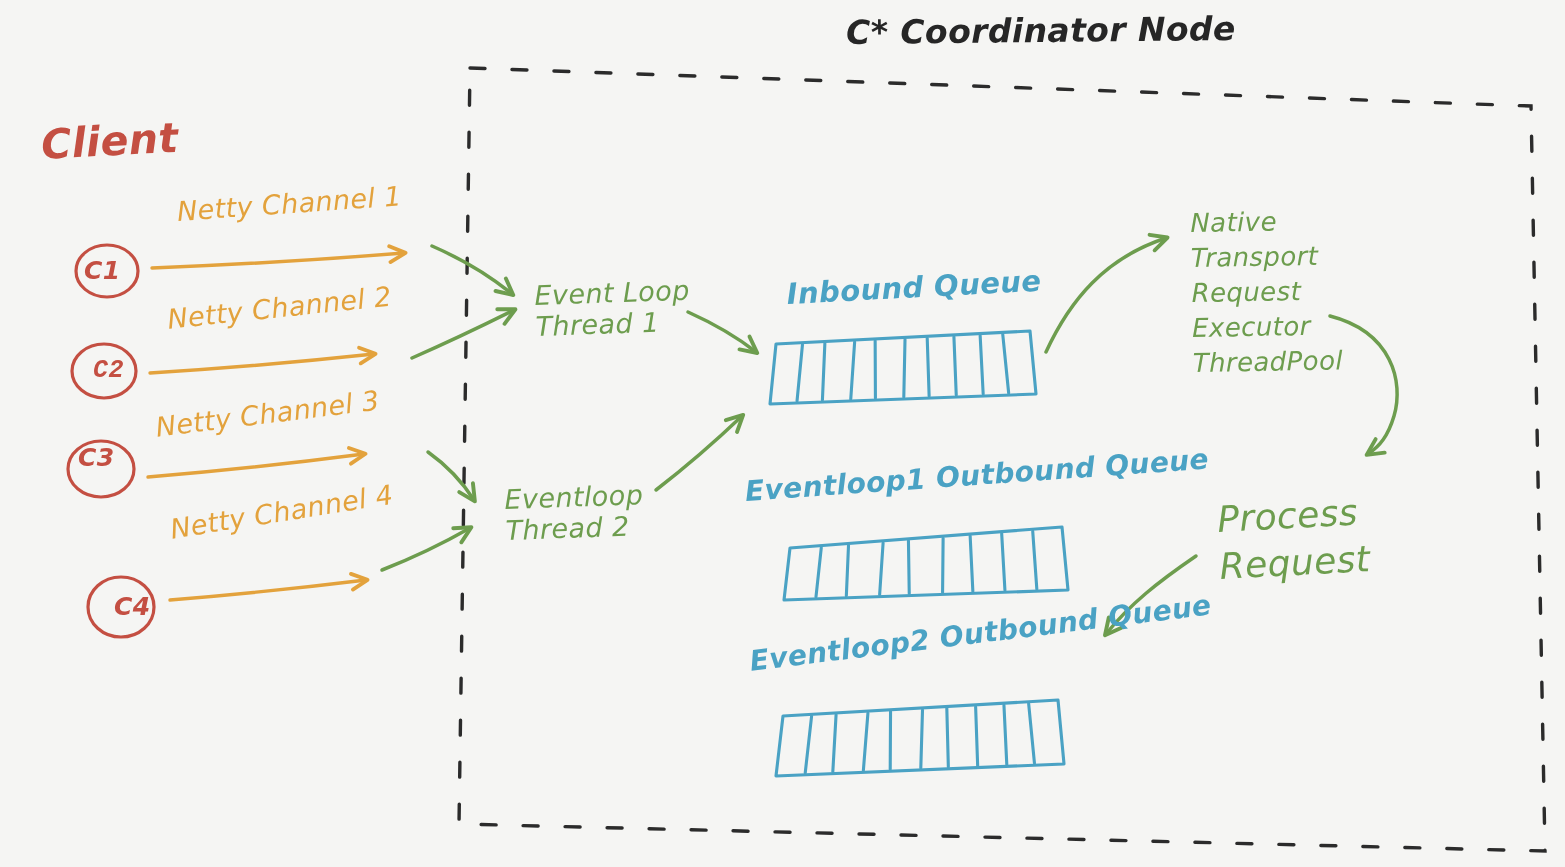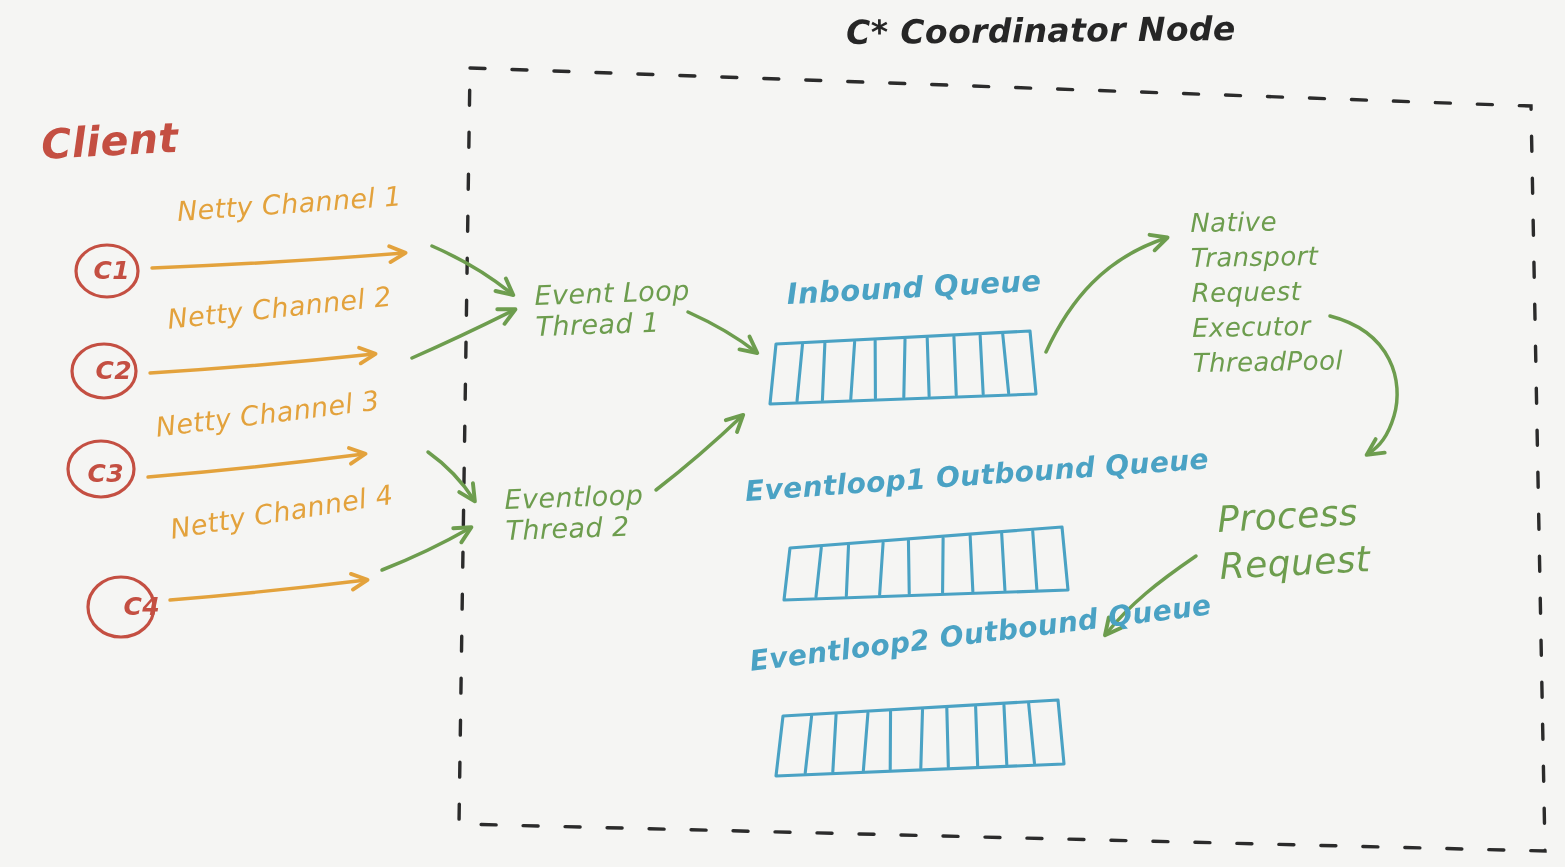--- a/index.html
+++ b/index.html
@@ -11,31 +11,31 @@
   #sketch{position:absolute;left:0;top:0;}
   .hand{
     position:absolute;font-style:italic;letter-spacing:.4px;
     white-space:nowrap;transform-origin:left top;line-height:1.15;
   }
   .red{color:#c44f42;}
   .orange{color:#e3a23c;}
   .green{color:#6d9d4e;}
   .blue{color:#4aa2c4;}
   .ink{color:#262626;}
-  .cid{text-align:right;width:46px;font-size:25px;font-weight:bold;}
+  .cid{text-align:left;width:46px;font-size:25px;font-weight:bold;}
   .multiline span{display:block;}
   .t-title{left:846px;top:14px;font-size:33px;transform:rotate(-.6deg);font-weight:bold;}
   .t-client{left:40px;top:122px;font-size:41px;transform:rotate(-3deg);font-weight:bold;}
   .t-n1{left:176px;top:196px;font-size:27px;transform:rotate(-4deg);}
   .t-n2{left:166px;top:304px;font-size:27px;transform:rotate(-6deg);}
   .t-n3{left:154px;top:412px;font-size:27px;transform:rotate(-7deg);}
   .t-n4{left:168px;top:514px;font-size:27px;transform:rotate(-9deg);}
   .t-c1{left:84px;top:257px;}
-  .t-c2{left:86px;top:357px;}
-  .t-c3{left:78px;top:460px;}
+  .t-c2{left:93px;top:357px;font-family:Liberation Mono, monospace;}
+  .t-c3{left:78px;top:444px;}
   .t-c4{left:114px;top:593px;}
   .t-elt1{left:534px;top:280px;font-size:27px;transform:rotate(-2deg);}
   .t-elt2{left:504px;top:484px;font-size:27px;transform:rotate(-2deg);}
   .t-inq{left:786px;top:278px;font-size:29px;transform:rotate(-3deg);font-weight:bold;}
   .t-ntr{left:1190px;top:206px;font-size:26px;line-height:35px;transform:rotate(-1deg);}
   .t-proc{left:1216px;top:496px;font-size:36px;line-height:47px;transform:rotate(-3deg);}
   .t-oq1{left:744px;top:476px;font-size:28px;transform:rotate(-4deg);font-weight:bold;}
   .t-oq2{left:748px;top:646px;font-size:28px;transform:rotate(-7deg);font-weight:bold;}
 </style>
 </head>

